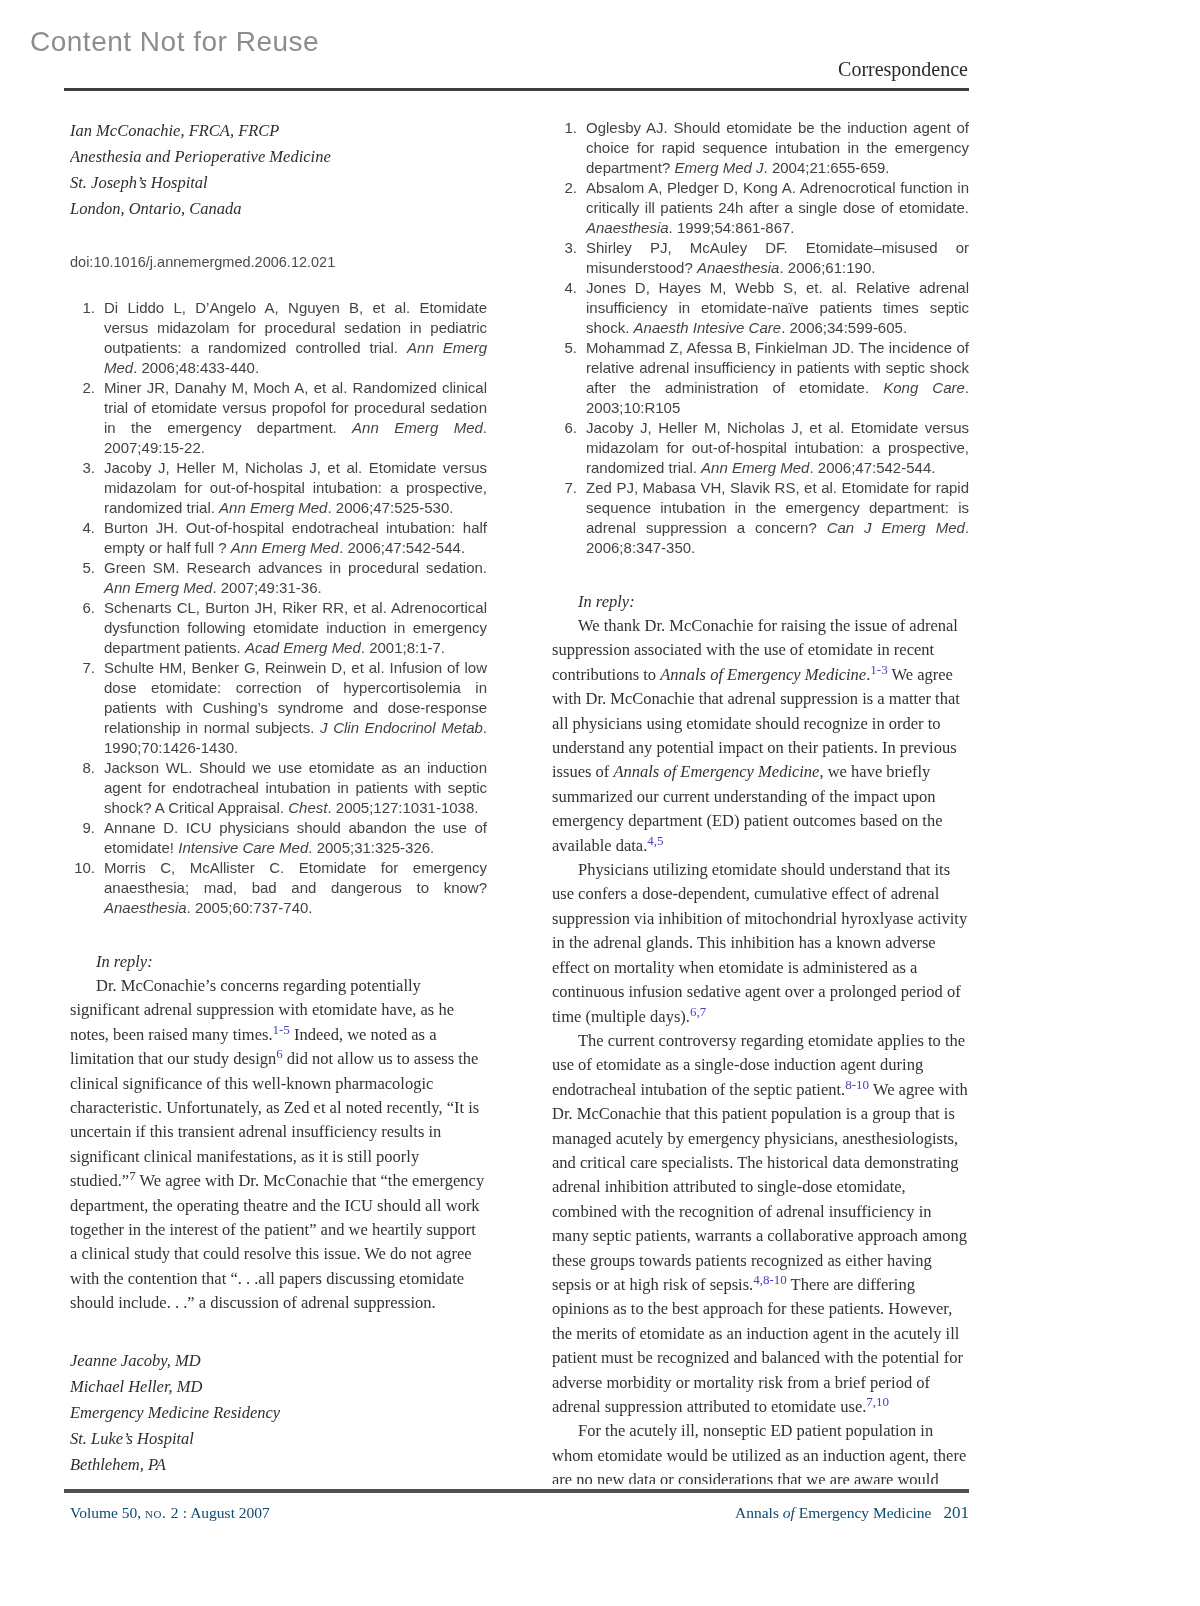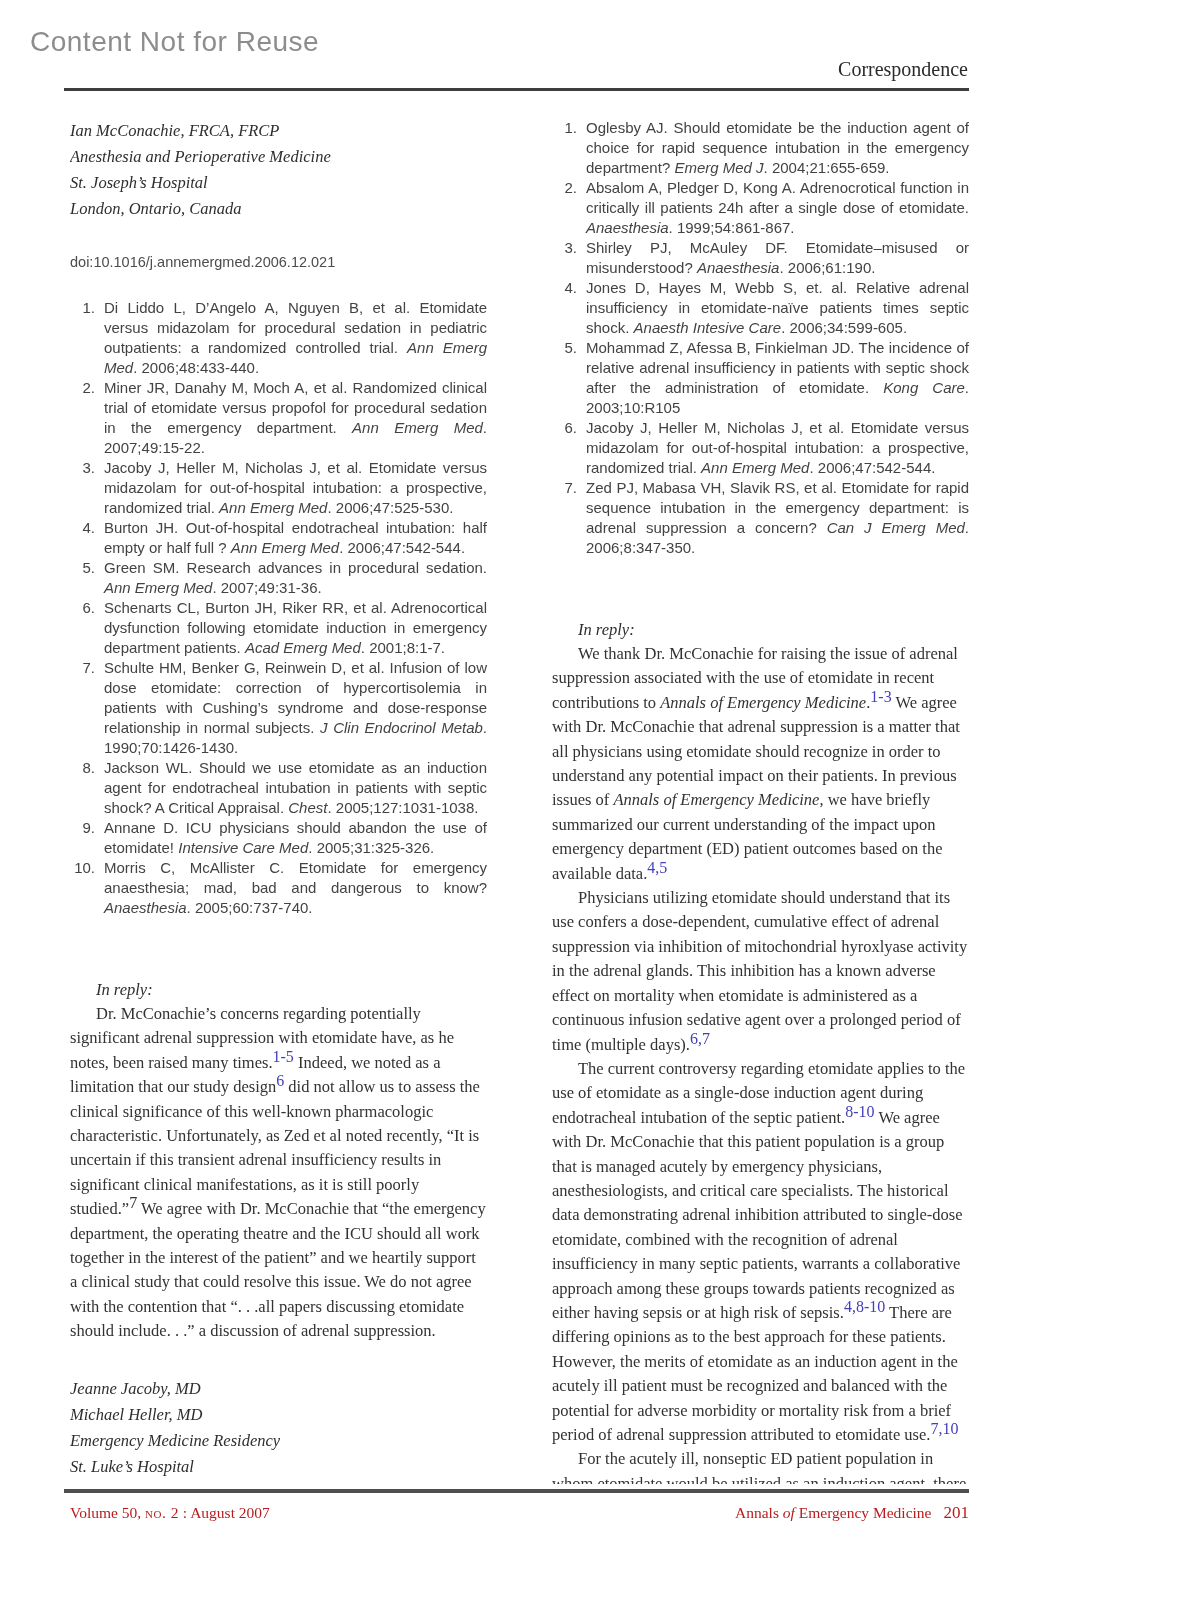--- a/index.html
+++ b/index.html
@@ -49,38 +49,38 @@
     list-style: none; margin: 26px 0 0 0; padding: 0;
     font-family: "Liberation Sans", sans-serif;
     font-size: 15px; line-height: 20px; color: #434343;
   }
   .ref-list.top { margin-top: 6px; }
   .ref-list li { display: flex; }
   .ref-num { flex: 0 0 34px; text-align: right; padding-right: 9px; }
   .ref-text { flex: 1 1 auto; text-align: justify; }
   .reply-heading {
     font-style: italic; font-size: 16.5px; line-height: 24px;
-    color: #2e2e2e; margin-top: 60px; padding-left: 26px;
+    color: #2e2e2e; margin-top: 32px; padding-left: 26px;
   }
   .body-para {
     font-size: 16.5px; line-height: 24.4px; color: #323232;
     margin: 0;
   }
   .indent { text-indent: 26px; }
-  sup.cite { font-size: 16px; line-height: 0; letter-spacing: 0; }
+  sup.cite { font-size: 13px; line-height: 0; letter-spacing: 0; }
   sup.cite.b { color: #4240bd; }
   sup.cite.d { color: #323232; }
   .foot-rule {
     position: absolute; top: 1489px; left: 64px; right: 95px;
     border-top: 4px solid #4f4f4f;
   }
   .footer {
     position: absolute; top: 1502px; left: 70px; right: 95px;
     display: flex; justify-content: space-between; align-items: center;
-    font-size: 15.5px; line-height: 22px; color: #b91c1c;
+    font-size: 15.5px; line-height: 22px; color: #0c4a6e;
   }
   .smallcaps { font-variant: small-caps; letter-spacing: 0.5px; }
   .page-num { font-size: 17px; margin-left: 12px; }
 </style>
 </head>
 <body>
 
 <div class="page">
 
   <div class="watermark">Content Not for Reuse</div>

